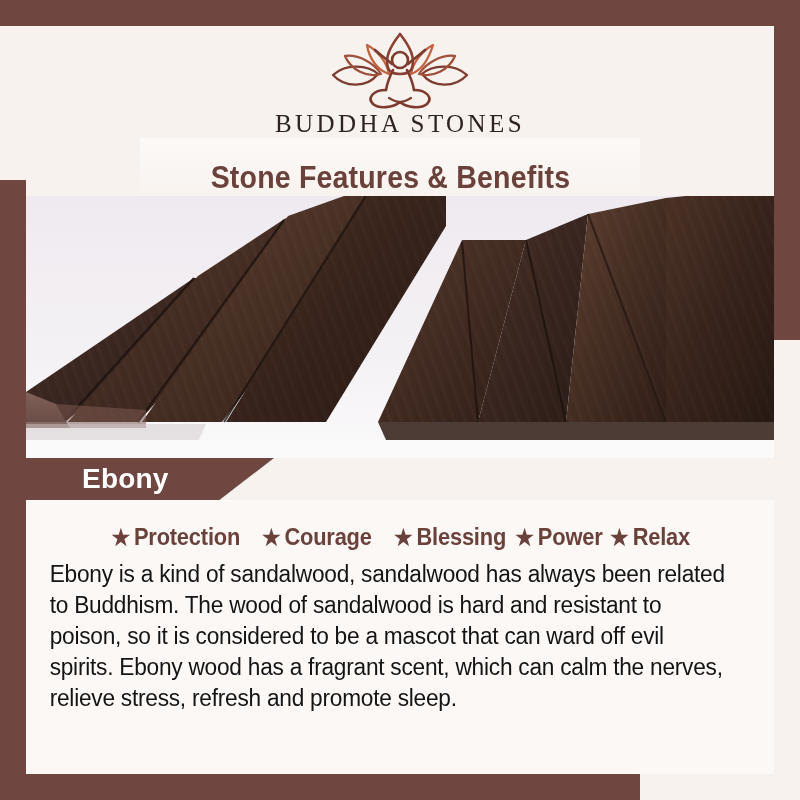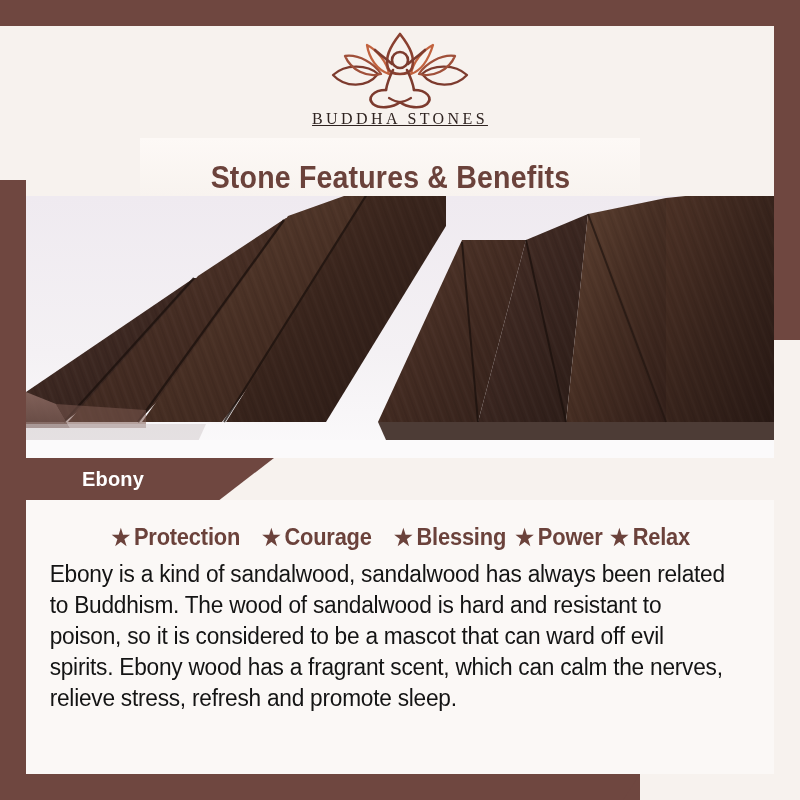--- a/index.html
+++ b/index.html
@@ -54,25 +54,24 @@
     position: absolute;
     left: 0; top: 0; width: 748px; height: 112px;
     background: #f7f2ee;
     display: flex; flex-direction: column;
     align-items: center; justify-content: flex-start;
     padding-top: 2px;
   }
   .logo-mark { width: 170px; height: 84px; display: block; }
   .logo-word {
     font-family: "Liberation Serif", serif;
-    font-size: 16px;
+    font-size: 25px;
     letter-spacing: 3.4px;
     color: #2f2320;
     margin-top: -2px;
-    text-decoration: underline;
   }
 
   
   .title-band {
     position: absolute;
     left: 114px; top: 112px;
     width: 500px; height: 58px;
     background: linear-gradient(180deg,#fdf9f6 0%, #f8f3ef 100%);
     display: flex; align-items: flex-end; justify-content: center;
   }
@@ -99,21 +98,21 @@
   .ebony-band {
     position: absolute;
     left: 0; top: 432px;
     width: 248px; height: 42px;
     background: #6f4740;
     clip-path: polygon(0 0, 100% 0, 78% 100%, 0 100%);
     display: flex; align-items: center;
   }
   .ebony-text {
     color: #ffffff;
-    font-size: 20px;
+    font-size: 28px;
     font-weight: bold;
     margin-left: 56px;
     letter-spacing: 0.2px;
   }
 
   
   .content {
     position: absolute;
     left: 0; top: 474px;
     width: 748px; height: 274px;

